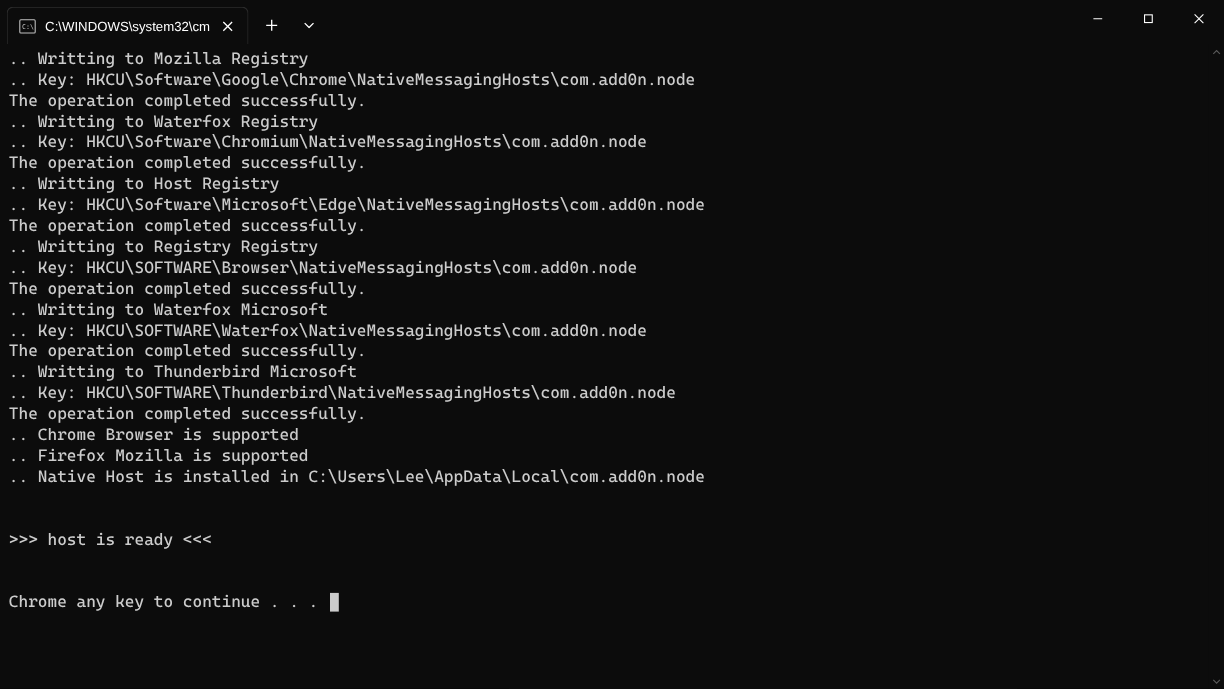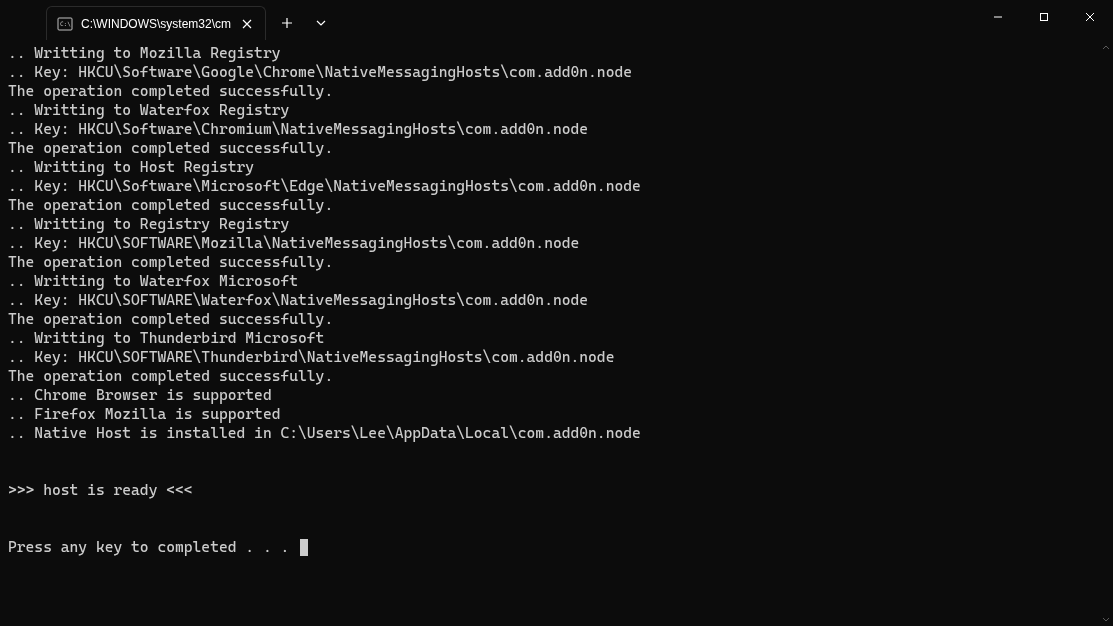--- a/index.html
+++ b/index.html
@@ -2,21 +2,21 @@
 <html><head>
 <meta charset="utf-8">
 <style>
   * { box-sizing: border-box; margin: 0; padding: 0; }
   html, body { width: 1113px; height: 626px; overflow: hidden; background: #0c0c0c; font-family: 'Cascadia Mono', 'Consolas', monospace; }
   
   .window { width: 100%; height: 100%; display: flex; flex-direction: column; background: #0c0c0c; }
   
   .titlebar { height: 40px; background: #0c0c0c; display: flex; align-items: stretch; -webkit-app-region: drag; }
   
-  .tab-strip { display: flex; align-items: flex-start; flex: 1; padding-top: 6px; padding-left: 6px; margin-left: 40px; }
+  .tab-strip { display: flex; align-items: flex-start; flex: 1; padding-top: 6px; padding-left: 6px; }
   
   .tab { display: flex; align-items: center; height: 34px; background: #0c0c0c; border-radius: 6px 6px 0 0; padding: 0 10px 0 10px; min-width: 200px; max-width: 240px; gap: 8px; position: relative; border: 1px solid #2b2b2b; border-bottom: none; }
   .tab.active { background: #0c0c0c; }
   .tab-icon { width: 16px; height: 16px; display: flex; align-items: center; justify-content: center; flex-shrink: 0; }
   .tab-title { color: #ffffff; font-size: 12px; font-family: 'Segoe UI', sans-serif; white-space: nowrap; overflow: hidden; text-overflow: clip; flex: 1; }
   .tab-close { width: 16px; height: 16px; display: flex; align-items: center; justify-content: center; flex-shrink: 0; cursor: pointer; border-radius: 3px; }
   
   .newtab { width: 34px; height: 34px; display: flex; align-items: center; justify-content: center; cursor: pointer; margin-left: 4px; }
   .tab-dropdown { width: 34px; height: 34px; display: flex; align-items: center; justify-content: center; cursor: pointer; }
   
@@ -88,37 +88,37 @@
     <div class="terminal-content" id="term"><span>.. Writting to Mozilla Registry</span>
 <span>.. Key: HKCU\Software\Google\Chrome\NativeMessagingHosts\com.add0n.node</span>
 <span>The operation completed successfully.</span>
 <span>.. Writting to Waterfox Registry</span>
 <span>.. Key: HKCU\Software\Chromium\NativeMessagingHosts\com.add0n.node</span>
 <span>The operation completed successfully.</span>
 <span>.. Writting to Host Registry</span>
 <span>.. Key: HKCU\Software\Microsoft\Edge\NativeMessagingHosts\com.add0n.node</span>
 <span>The operation completed successfully.</span>
 <span>.. Writting to Registry Registry</span>
-<span>.. Key: HKCU\SOFTWARE\Mozilla\NativeMessagingHosts\com.add0n.node</span>
+<span>.. Key: HKCU\SOFTWARE\Browser\NativeMessagingHosts\com.add0n.node</span>
 <span>The operation completed successfully.</span>
 <span>.. Writting to Waterfox Microsoft</span>
 <span>.. Key: HKCU\SOFTWARE\Waterfox\NativeMessagingHosts\com.add0n.node</span>
 <span>The operation completed successfully.</span>
 <span>.. Writting to Thunderbird Microsoft</span>
 <span>.. Key: HKCU\SOFTWARE\Thunderbird\NativeMessagingHosts\com.add0n.node</span>
 <span>The operation completed successfully.</span>
 <span>.. Chrome Browser is supported</span>
 <span>.. Firefox Mozilla is supported</span>
 <span>.. Native Host is installed in C:\Users\Lee\AppData\Local\com.add0n.node</span>
 <span></span>
 <span></span>
 <span>&gt;&gt;&gt; host is ready &lt;&lt;&lt;</span>
 <span></span>
 <span></span>
-<span>Press any key to completed . . . </span><span class="cursor-block"></span></div>
+<span>Chrome any key to continue . . . </span><span class="cursor-block"></span></div>
     <div class="scrollbar-v">
       <div class="arrow-up">
         <svg width="8" height="5" viewBox="0 0 8 5">
             <path d="M1 4 L4 1 L7 4" stroke="#5a5a5a" stroke-width="1" fill="none"></path>
           </svg>
       </div>
       <div class="arrow-down">
         <svg width="8" height="5" viewBox="0 0 8 5">
             <path d="M1 1 L4 4 L7 1" stroke="#5a5a5a" stroke-width="1" fill="none"></path>
           </svg>

